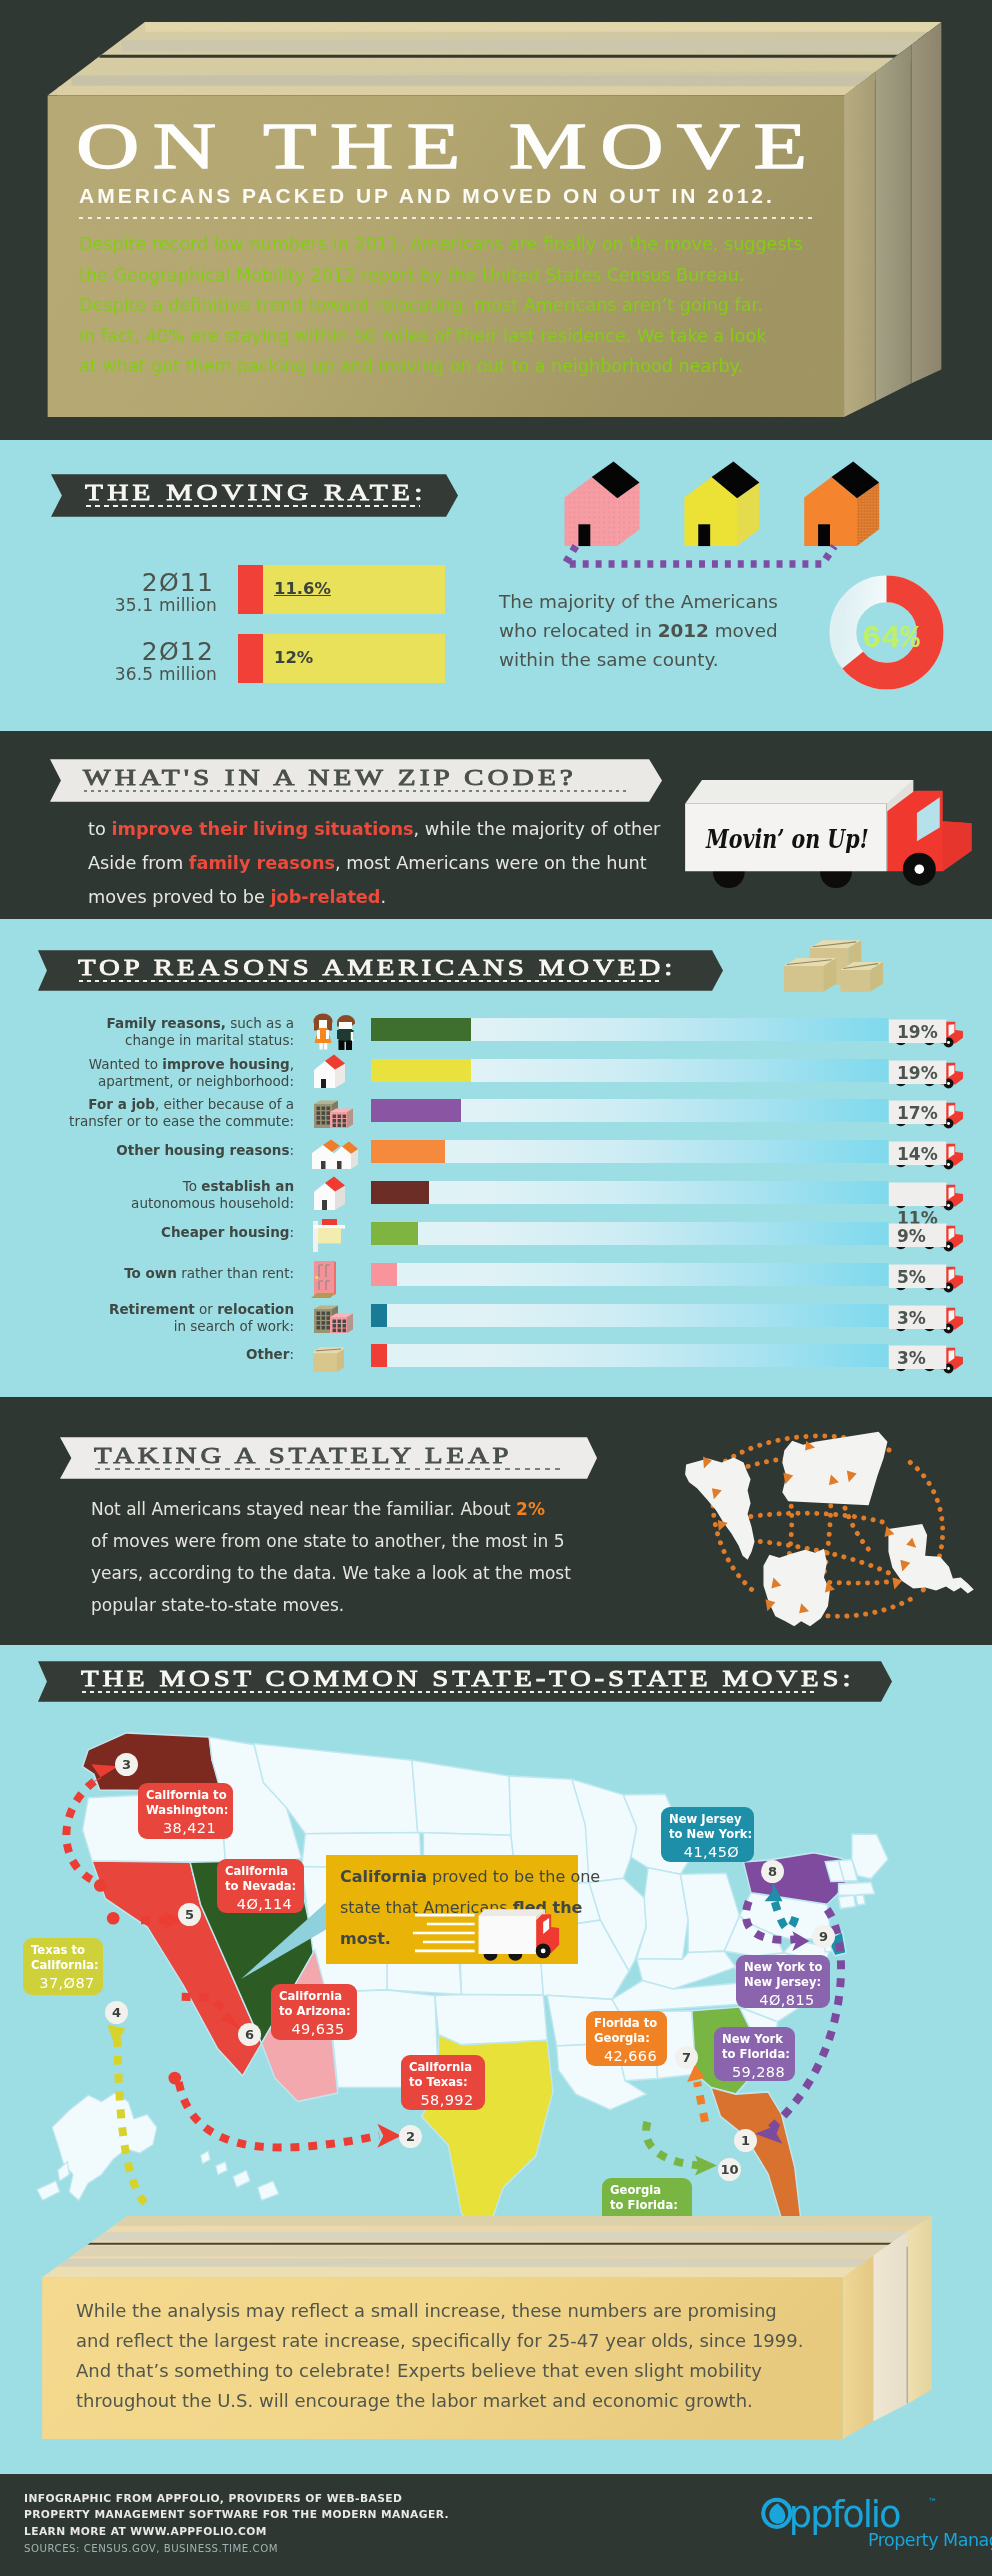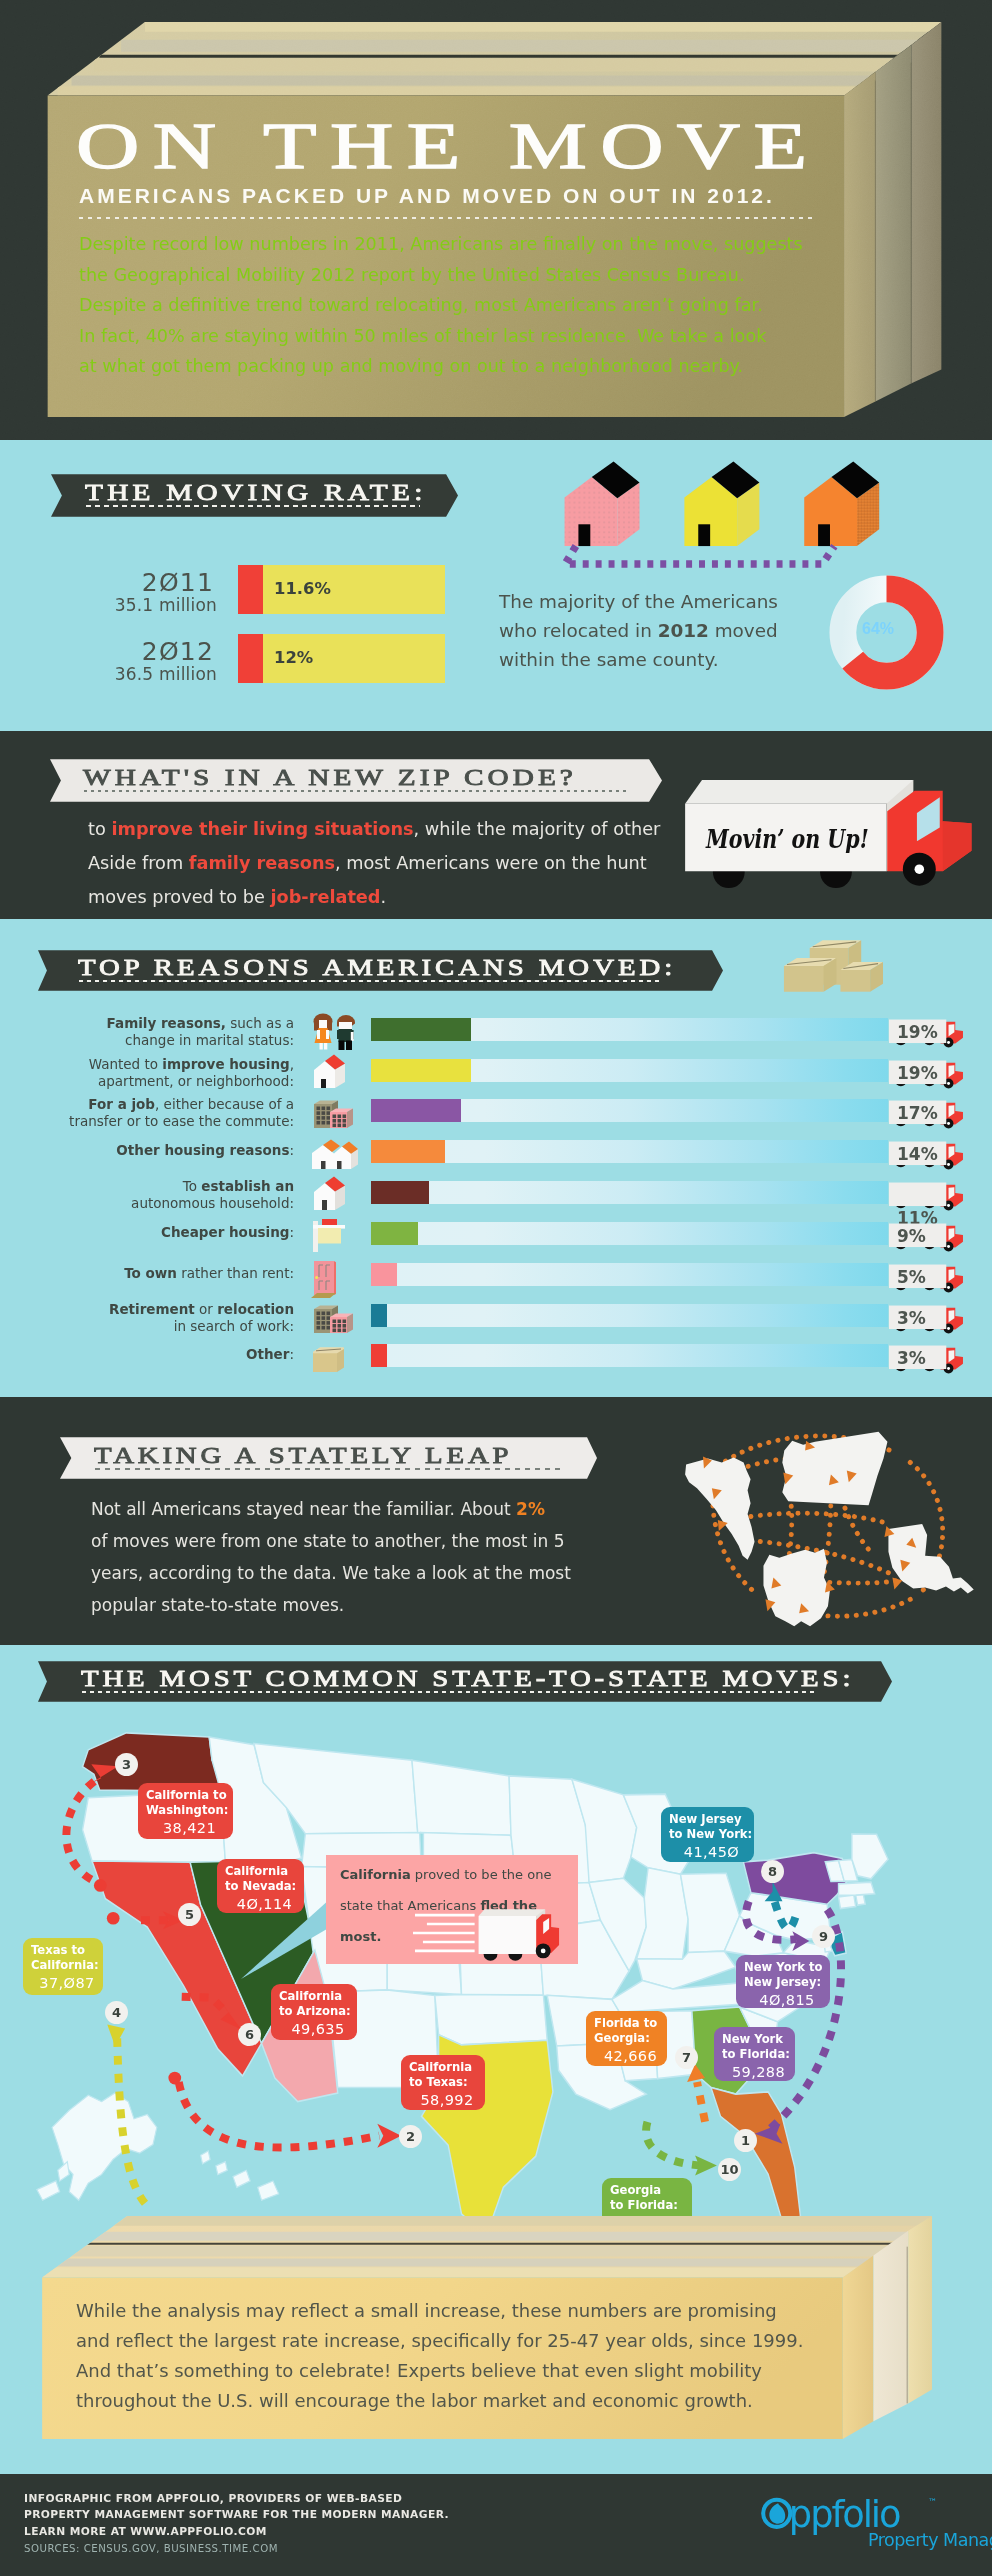--- a/index.html
+++ b/index.html
@@ -32,21 +32,21 @@
   .ribbon .rb-dash{position:absolute;height:2px;}
 
   
   .mr-year{position:absolute;font-family:"DejaVu Sans",sans-serif;font-weight:400;font-size:25px;
     color:#4b534c;text-align:right;letter-spacing:1.2px;line-height:1;}
   .mr-sub{position:absolute;font-family:"DejaVu Sans",sans-serif;font-size:17px;color:#4b534c;text-align:right;line-height:1;letter-spacing:0.2px;}
   .mr-bar-red{position:absolute;background:#f04037;}
   .mr-bar-yel{position:absolute;background:#e9e159;}
   .mr-bar-val{position:absolute;font-family:"DejaVu Sans",sans-serif;font-weight:700;font-size:16.4px;color:#3b433d;}
   .mr-text{position:absolute;font-family:"DejaVu Sans",sans-serif;font-size:18.4px;line-height:29px;color:#4b534c;white-space:nowrap;}
-  .donut-label{position:absolute;font-family:Liberation Sans, sans-serif;font-weight:700;font-size:16px;color:#7dd3fc;}
+  .donut-label{position:absolute;font-family:Liberation Mono, monospace;font-weight:700;font-size:32px;color:#bef264;}
 
   
   .zip-body{position:absolute;left:88px;top:812px;font-family:"DejaVu Sans",sans-serif;
     font-size:17.7px;line-height:34px;color:#e7e6e1;white-space:nowrap;}
   .zip-body .hl{color:#ee4a3c;font-weight:700;}
 
   
   .rs-row{position:absolute;left:0;width:992px;height:41px;}
   .rs-label{position:absolute;right:698px;text-align:right;font-family:"DejaVu Sans",sans-serif;
     font-size:13.5px;line-height:17px;color:#3f4843;white-space:nowrap;}
@@ -72,22 +72,22 @@
     font-size:17.5px;letter-spacing:-0.5px;color:#1aa5da;white-space:nowrap;}
 
   
   .mp-label{position:absolute;border-radius:9px;box-sizing:border-box;padding:5px 0 0 8px;
     font-family:"DejaVu Sans",sans-serif;color:#fff;z-index:5;}
   .mp-l1,.mp-l2{font-weight:700;font-size:11.6px;line-height:15.3px;white-space:nowrap;}
   .mp-num{font-weight:400;font-size:14.5px;line-height:17px;letter-spacing:0.4px;white-space:nowrap;margin-top:1px;text-align:center;}
   .mp-marker{position:absolute;width:23px;height:23px;border-radius:50%;background:#f2f1ee;
     font-family:"DejaVu Sans",sans-serif;font-weight:700;font-size:13px;color:#3a423c;
     display:flex;align-items:center;justify-content:center;z-index:6;}
-  .mp-callout{position:absolute;left:326px;top:1855px;width:252px;height:109px;background:#fca5a5;
-    z-index:5;font-family:"DejaVu Sans",sans-serif;color:#3f4843;font-size:13px;}
+  .mp-callout{position:absolute;left:326px;top:1855px;width:252px;height:109px;background:#eab308;
+    z-index:5;font-family:"DejaVu Sans",sans-serif;color:#3f4843;font-size:16px;}
   .mp-co-l1{position:absolute;left:14px;top:12px;white-space:nowrap;}
   .mp-co-l2{position:absolute;left:14px;top:43px;white-space:nowrap;}
   .mp-co-l3{position:absolute;left:14px;top:74px;white-space:nowrap;}
   .mp-callout b{font-weight:700;}
   .mp-co-truck{position:absolute;left:87px;top:48px;}
 
   
   .st-body{position:absolute;left:91px;top:1493px;font-family:"DejaVu Sans",sans-serif;
     font-size:17px;line-height:32px;color:#e6e5e0;white-space:nowrap;}
   .st-body .hl{color:#ef8122;font-weight:700;}
@@ -186,21 +186,21 @@
     <div class="rb-text" style="left:34px;top:6px;font-weight:400;font-size:24px;letter-spacing:3.5px;color:#f7f6f1;
       -webkit-text-stroke:0.9px #f7f6f1;transform:scaleX(1.22);transform-origin:left top;">THE MOVING RATE:</div>
     <div class="rb-dash" style="left:35px;top:31px;width:334px;
       background:repeating-linear-gradient(to right,#f1f0eb 0 5px,rgba(0,0,0,0) 5px 9px);"></div>
   </div>
 
   <div class="mr-year" style="left:95px;top:570px;width:119px;">2Ø11</div>
   <div class="mr-sub" style="left:58px;top:597px;width:159px;">35.1 million</div>
   <div class="mr-bar-red" style="left:238px;top:565px;width:25px;height:49px;"></div>
   <div class="mr-bar-yel" style="left:263px;top:565px;width:182px;height:49px;"></div>
-  <div class="mr-bar-val" style="left:274px;top:579px;">11.6%</div>
+  <div class="mr-bar-val" style="left:274px;top:579px;text-decoration:underline;">11.6%</div>
 
   <div class="mr-year" style="left:95px;top:639px;width:119px;">2Ø12</div>
   <div class="mr-sub" style="left:58px;top:666px;width:159px;">36.5 million</div>
   <div class="mr-bar-red" style="left:238px;top:634px;width:25px;height:49px;"></div>
   <div class="mr-bar-yel" style="left:263px;top:634px;width:182px;height:49px;"></div>
   <div class="mr-bar-val" style="left:274px;top:648px;">12%</div>
 
   <div class="mr-text" style="left:499px;top:587px;">
     <div>The majority of the Americans</div>
     <div><span>who relocated in </span><b>2012</b><span> moved</span></div>

